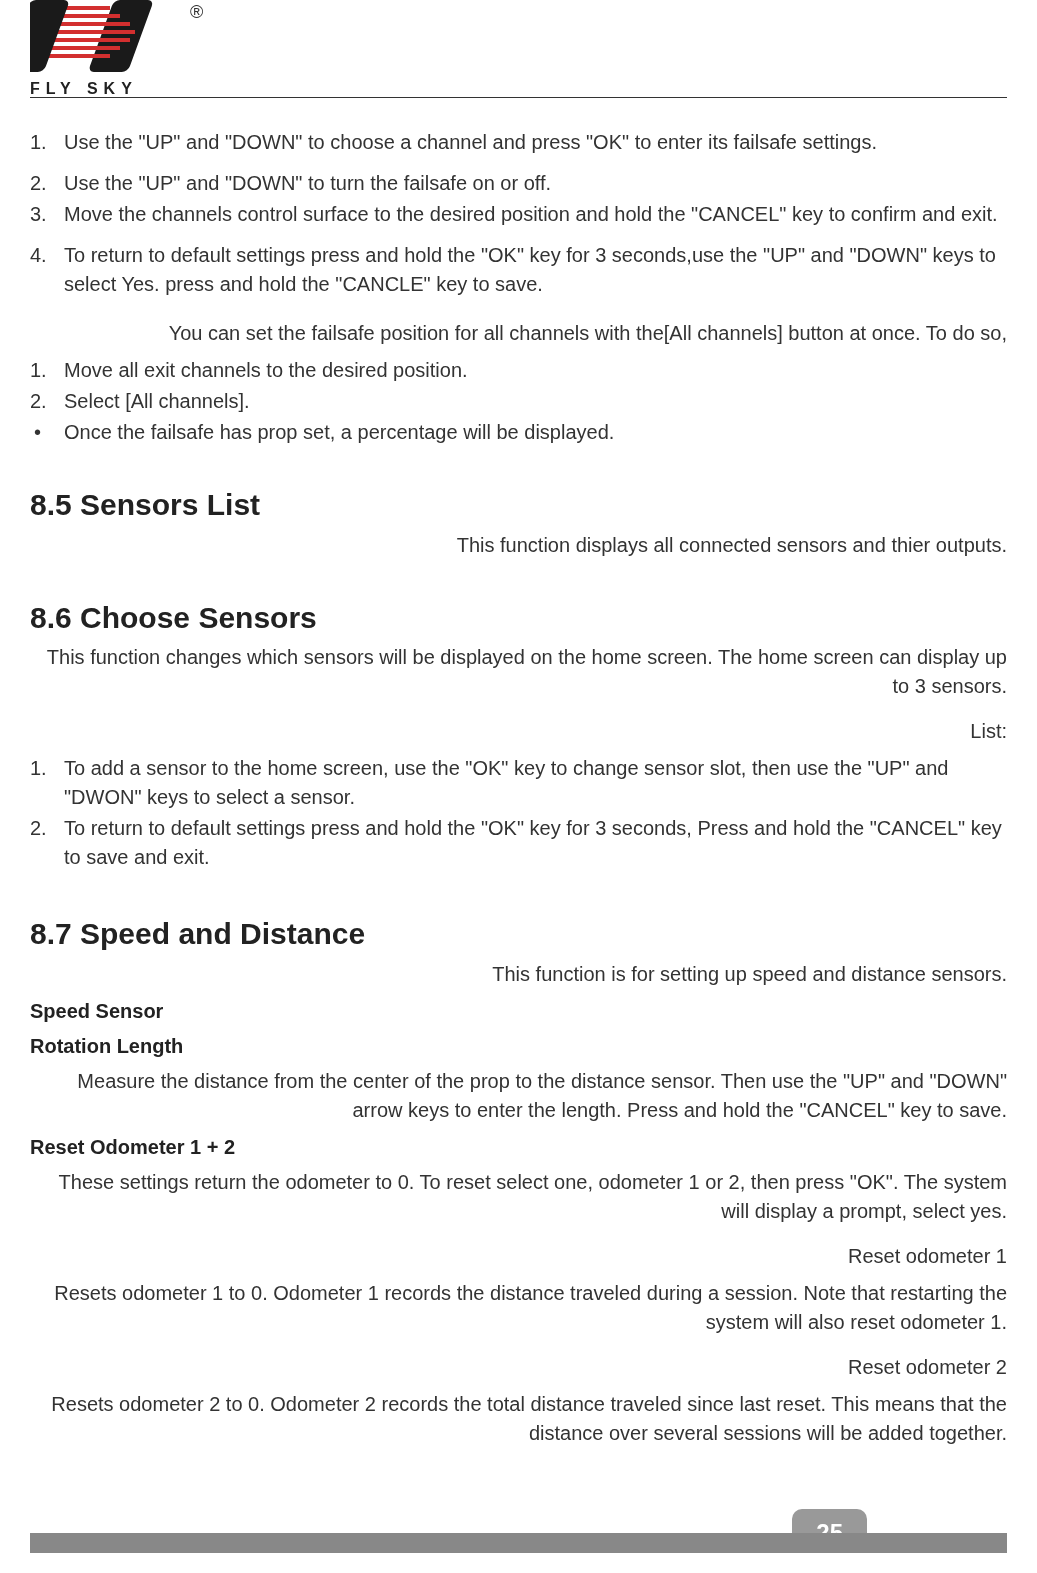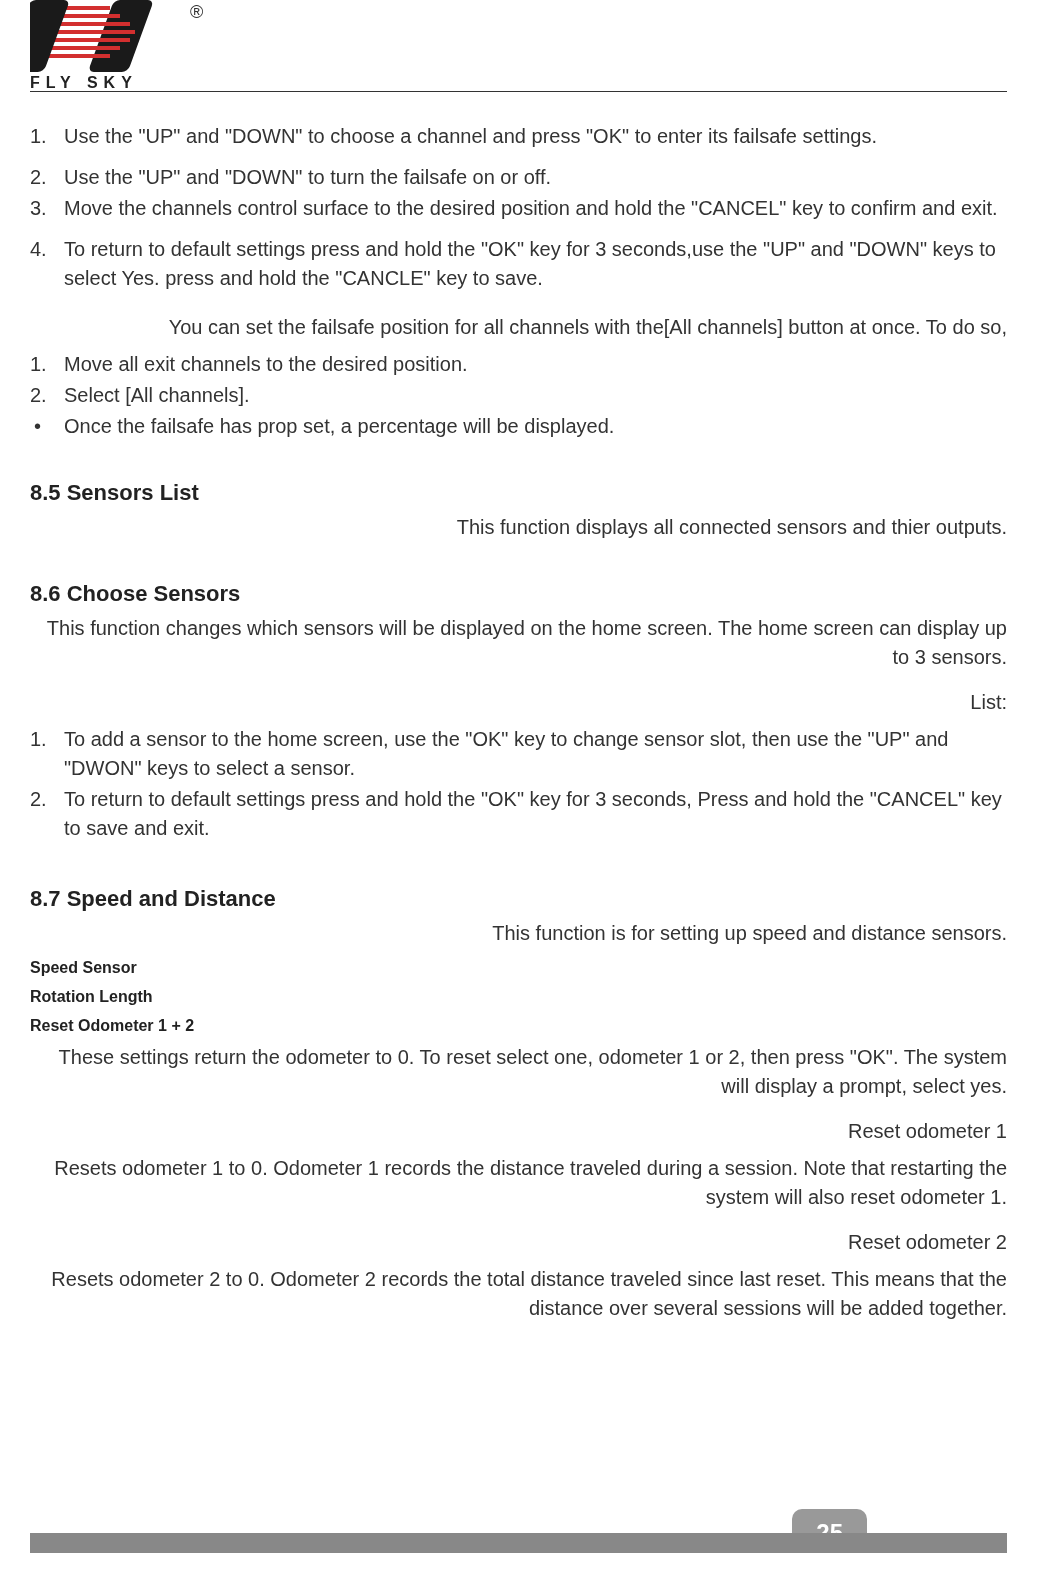--- a/index.html
+++ b/index.html
@@ -30,21 +30,21 @@
     }
     .logo-icon {
       width: 150px;
       height: 72px;
       position: relative;
     }
     .logo-text {
       font-weight: bold;
       letter-spacing: 6px;
       font-size: 16px;
-      margin-top: 2px;
+      margin-top: 8px;
       color: #222;
     }
     .reg-mark {
       font-size: 18px;
       margin-left: 10px;
       margin-top: 2px;
       color: #333;
     }
     .content {
       font-size: 20px;
@@ -69,27 +69,27 @@
     .bullet-mark {
       width: 34px;
       flex-shrink: 0;
       padding-left: 4px;
     }
     .para { margin-bottom: 8px; text-align: right; }
     .gap-sm { height: 8px; }
     .gap-md { height: 28px; }
     .section-heading {
       font-weight: bold;
-      font-size: 22px;
+      font-size: 30px;
       color: #222;
       margin-bottom: 4px;
     }
     .sub-heading {
       font-weight: bold;
-      font-size: 16px;
+      font-size: 20px;
       color: #222;
       margin-bottom: 6px;
       margin-top: 6px;
     }
     .footer {
       position: absolute;
       bottom: 20px;
       left: 30px;
       right: 30px;
     }
@@ -200,20 +200,21 @@
       </div>
     </div>
 
     <div class="gap-md"></div>
     <div class="section-heading">8.7 Speed and Distance</div>
     <div class="para">This function is for setting up speed and distance sensors.</div>
 
     <div class="sub-heading">Speed Sensor</div>
 
     <div class="sub-heading">Rotation Length</div>
+    <div class="para">Measure the distance from the center of the prop to the distance sensor. Then use the "UP" and "DOWN" arrow keys to enter the length. Press and hold the "CANCEL" key to save.</div>
 
     <div class="sub-heading">Reset Odometer 1 + 2</div>
     <div class="para">These settings return the odometer to 0. To reset select one, odometer 1 or 2, then press "OK". The system will display a prompt, select yes.</div>
 
     <div class="gap-sm"></div>
     <div class="para">Reset odometer 1</div>
     <div class="para">Resets odometer 1 to 0. Odometer 1 records the distance traveled during a  session.  Note  that restarting the system will also reset odometer 1.</div>
 
     <div class="gap-sm"></div>
     <div class="para">Reset odometer 2</div>

